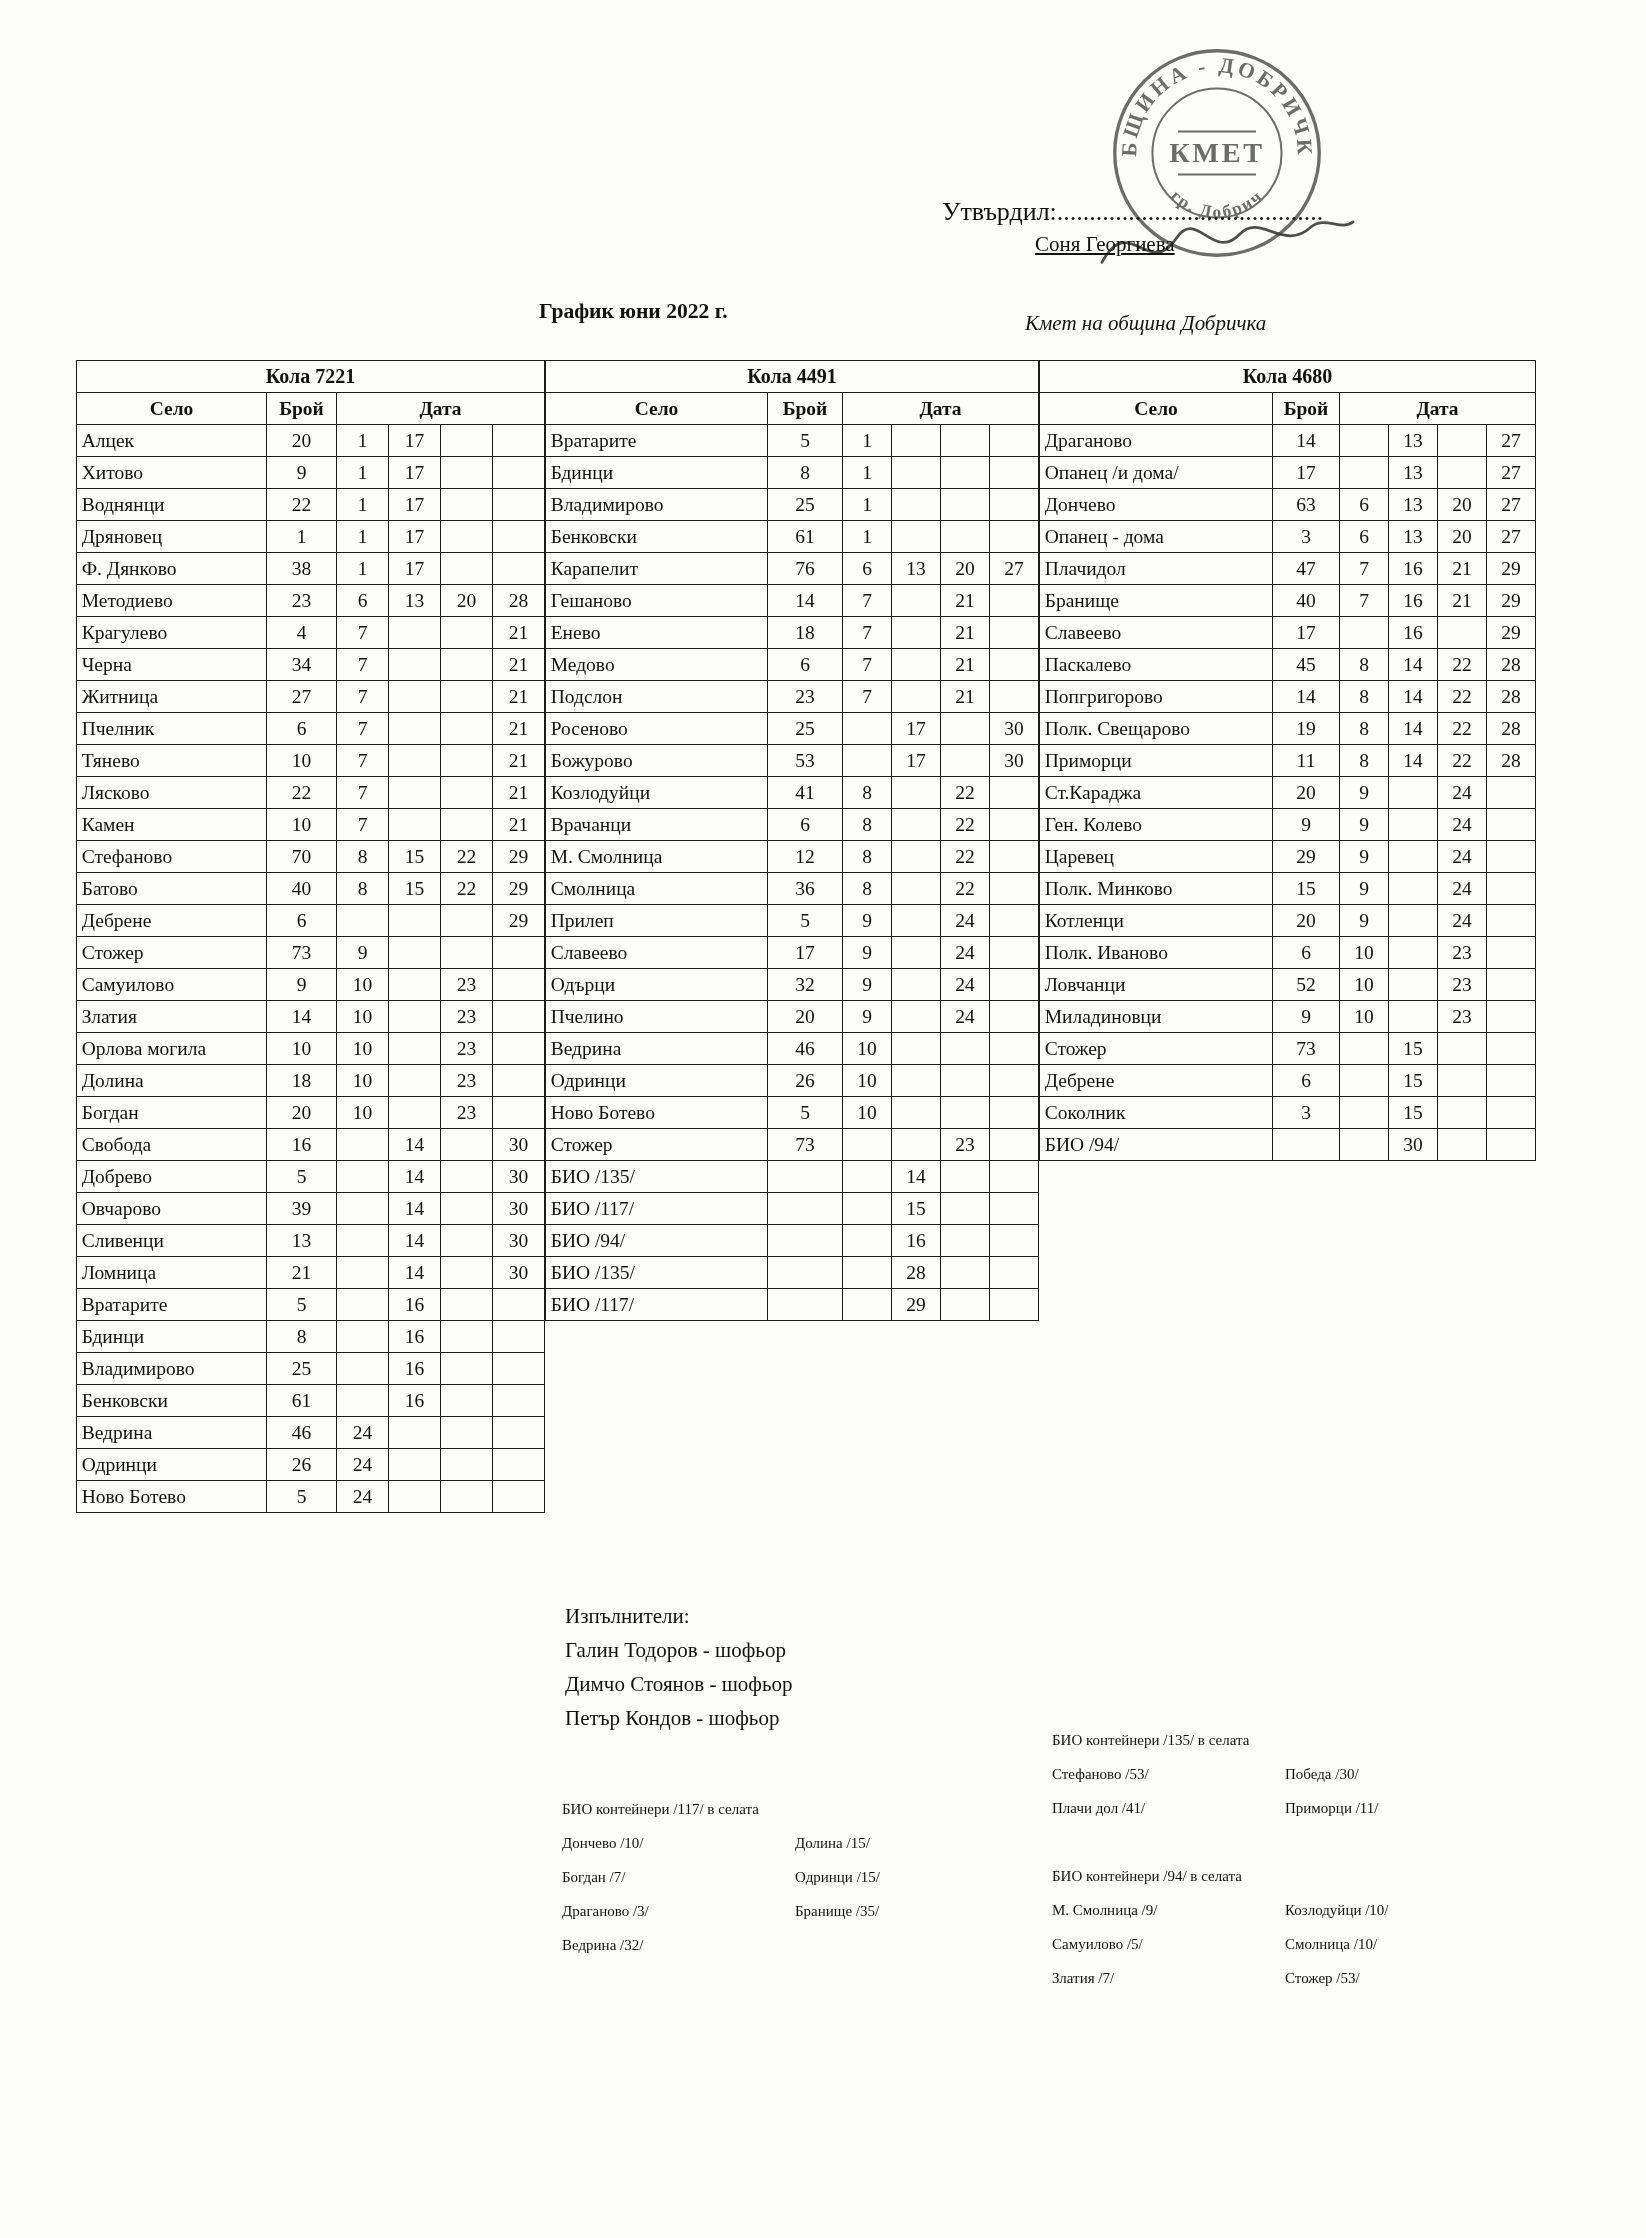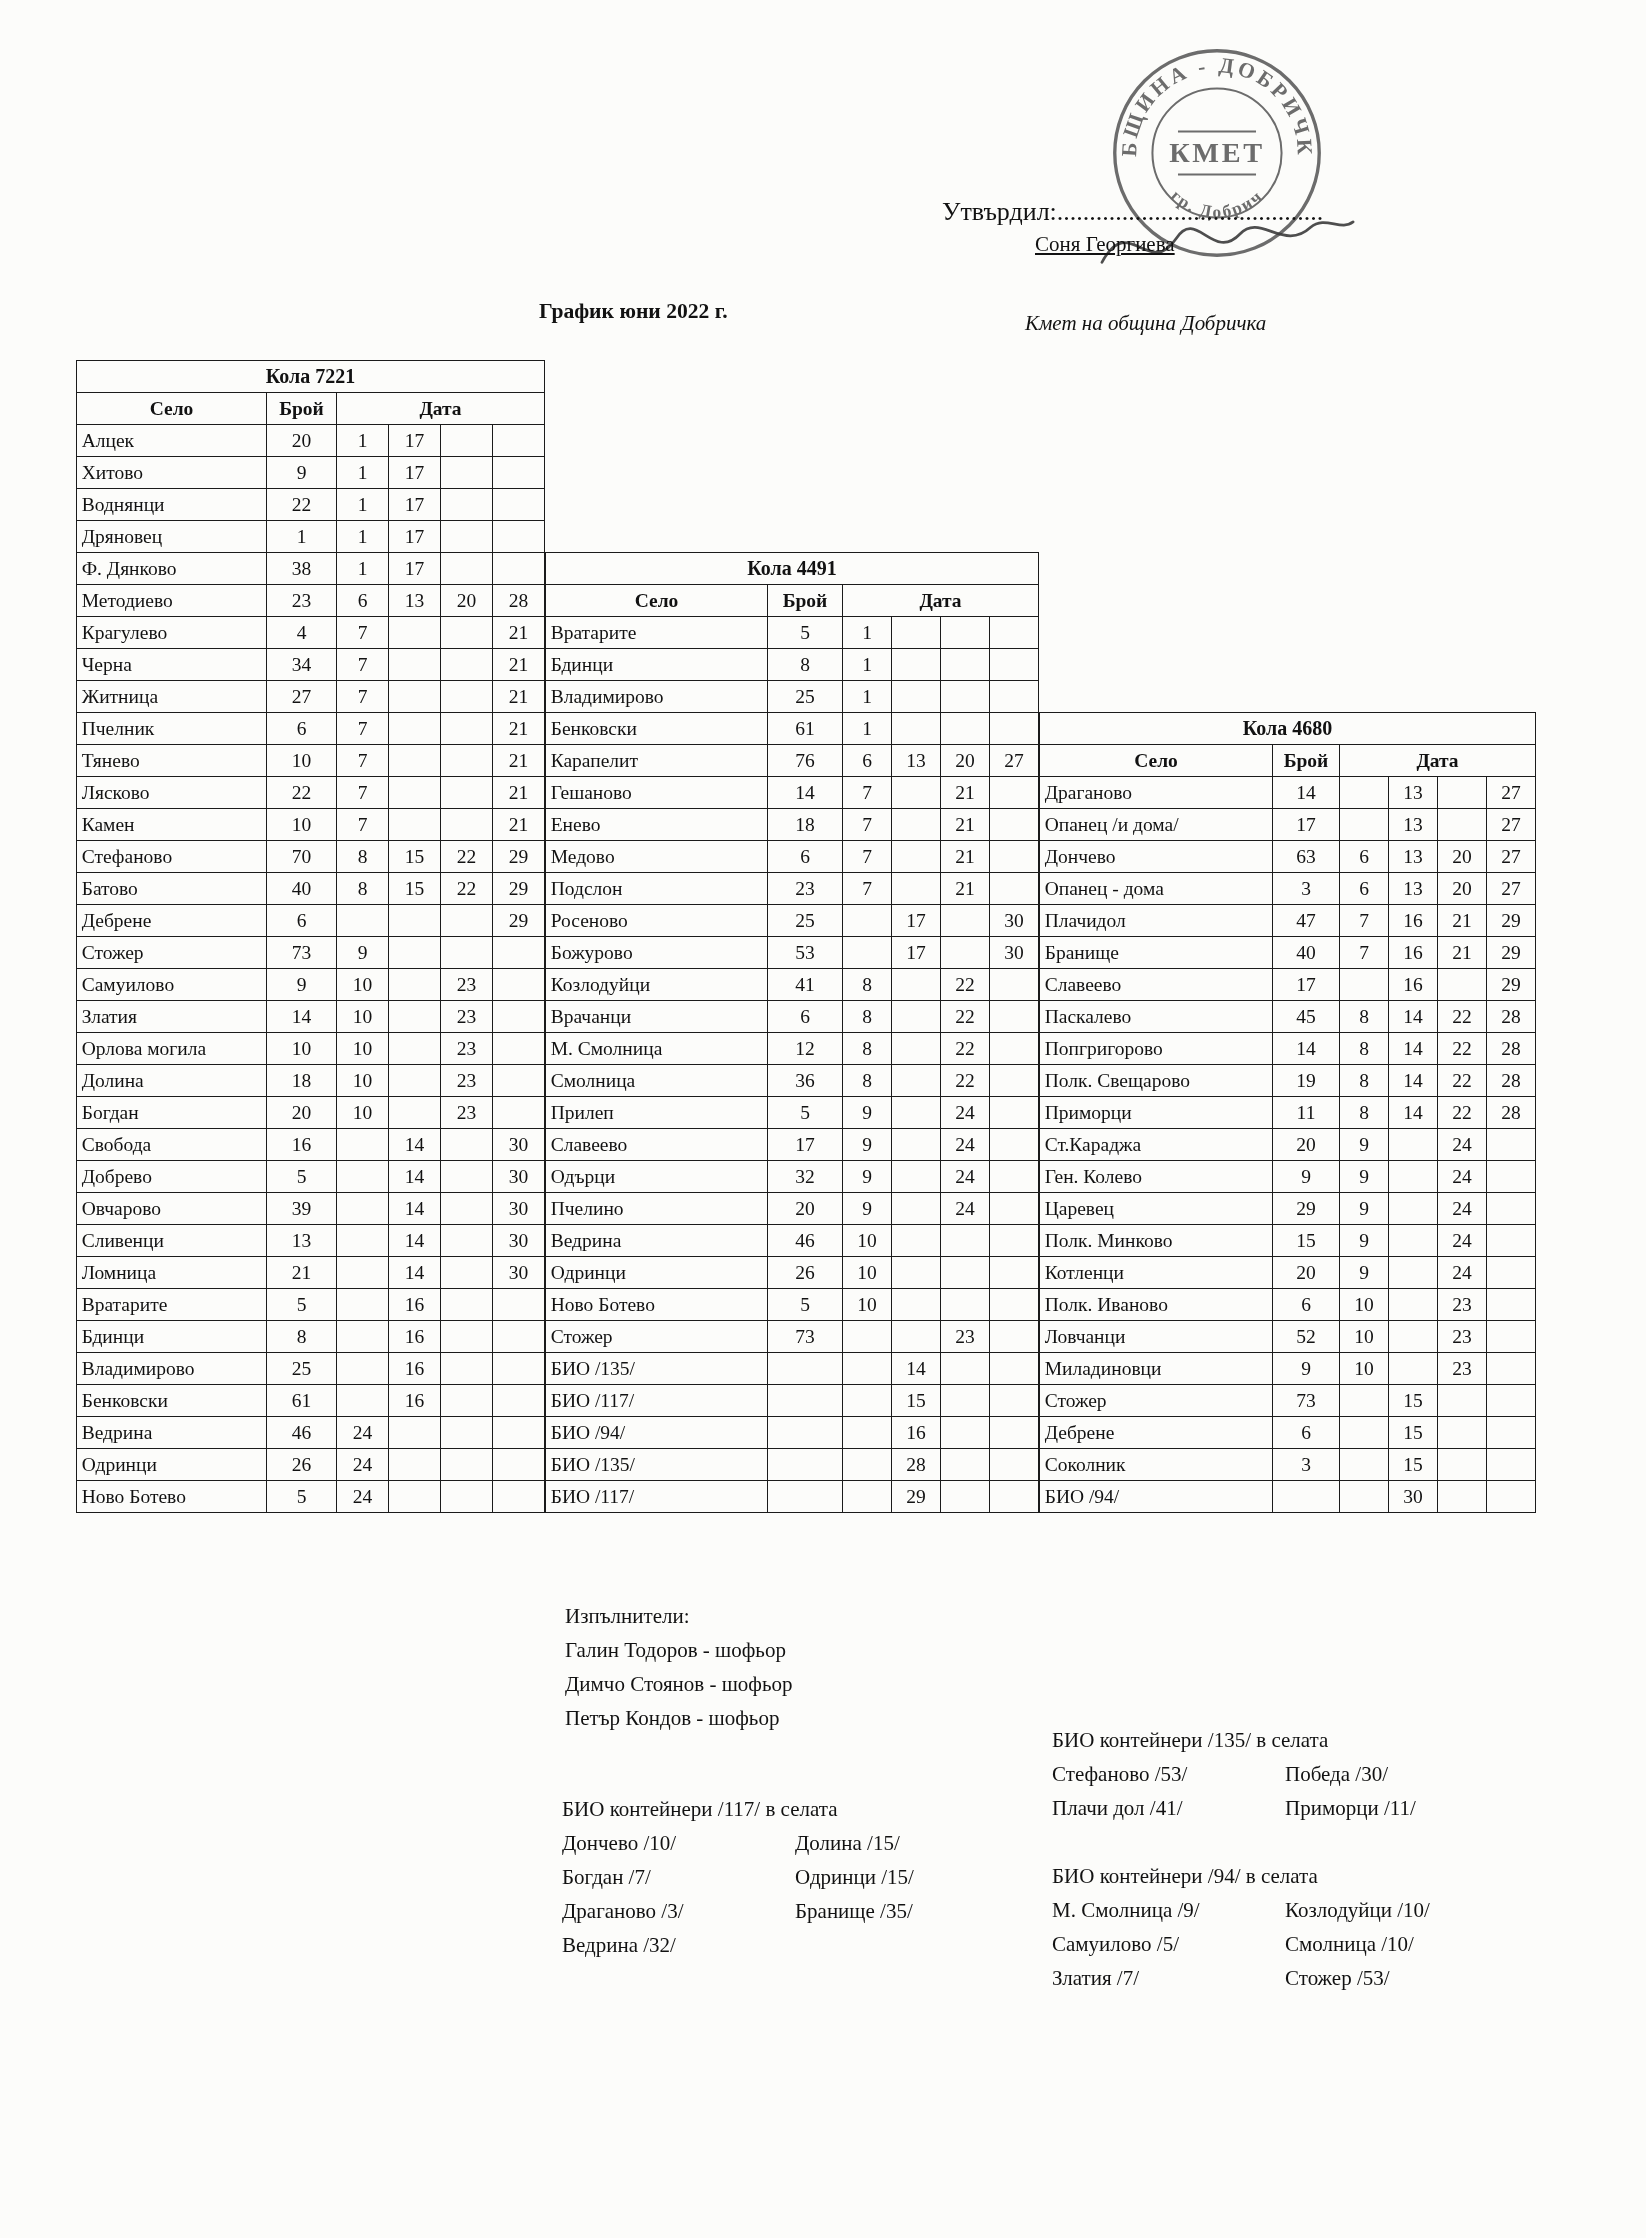--- a/index.html
+++ b/index.html
@@ -18,21 +18,21 @@
   .approval-label { position: absolute; left: 942px; top: 197px; font-size: 26px; white-space: nowrap; }
   .signer-name    { position: absolute; left: 1035px; top: 232px; font-size: 21px; white-space: nowrap; text-decoration: underline; }
   .signer-title   { position: absolute; left: 1025px; top: 267px; font-size: 21px; font-style: italic; white-space: nowrap; margin-top: 44px; }
   .doc-title      { position: absolute; left: 539px;  top: 299px; font-size: 21.6px; font-weight: bold; white-space: nowrap; }
 
   
   .stamp { position: absolute; left: 1104px; top: 40px; width: 226px; height: 226px; opacity: 0.82; }
   .signature { position: absolute; left: 1085px; top: 195px; opacity: 0.9; }
 
   
-  .tables-row { position: absolute; left: 76px; top: 360px; display: flex; align-items: flex-end; }
+  .tables-row { position: absolute; left: 76px; top: 360px; display: flex; align-items: flex-start; }
   table.sched { border-collapse: collapse; table-layout: fixed; font-size: 19.5px; }
   table.sched th, table.sched td {
     border: 1.3px solid #1b1b1b;
     height: 32px;
     padding: 0 4.7px;
     white-space: nowrap;
     overflow: hidden;
   }
   table.sched th { font-weight: bold; text-align: center; }
   th.car-title { font-size: 20px; }
@@ -43,21 +43,21 @@
   .t1 .c2, .t1 .c3, .t1 .c4, .t1 .c5 { width: 52px; }
   .t2 .c0 { width: 222px; } .t2 .c1 { width: 75px; }
   .t2 .c2, .t2 .c3, .t2 .c4, .t2 .c5 { width: 49px; }
   .t3 .c0 { width: 233px; } .t3 .c1 { width: 67px; }
   .t3 .c2, .t3 .c3, .t3 .c4, .t3 .c5 { width: 49px; }
 
   
   .executors { position: absolute; left: 565px; top: 1599px; font-size: 21px; }
   .executors .line { height: 34px; line-height: 34px; white-space: nowrap; }
 
-  .bio-block { position: absolute; font-size: 21px; }
+  .bio-block { position: absolute; font-size: 15px; }
   .bio-a { left: 1052px; top: 1723px; }   
   .bio-b { left: 562px;  top: 1792px; }   
   .bio-c { left: 1052px; top: 1859px; }   
   .bio-block .bio-title { height: 34px; line-height: 34px; white-space: nowrap; }
   .bio-block .bio-row { display: grid; grid-template-columns: 233px auto; height: 34px; line-height: 34px; white-space: nowrap; }
 </style>
 </head>
 <body>
 
 <div class="page">

